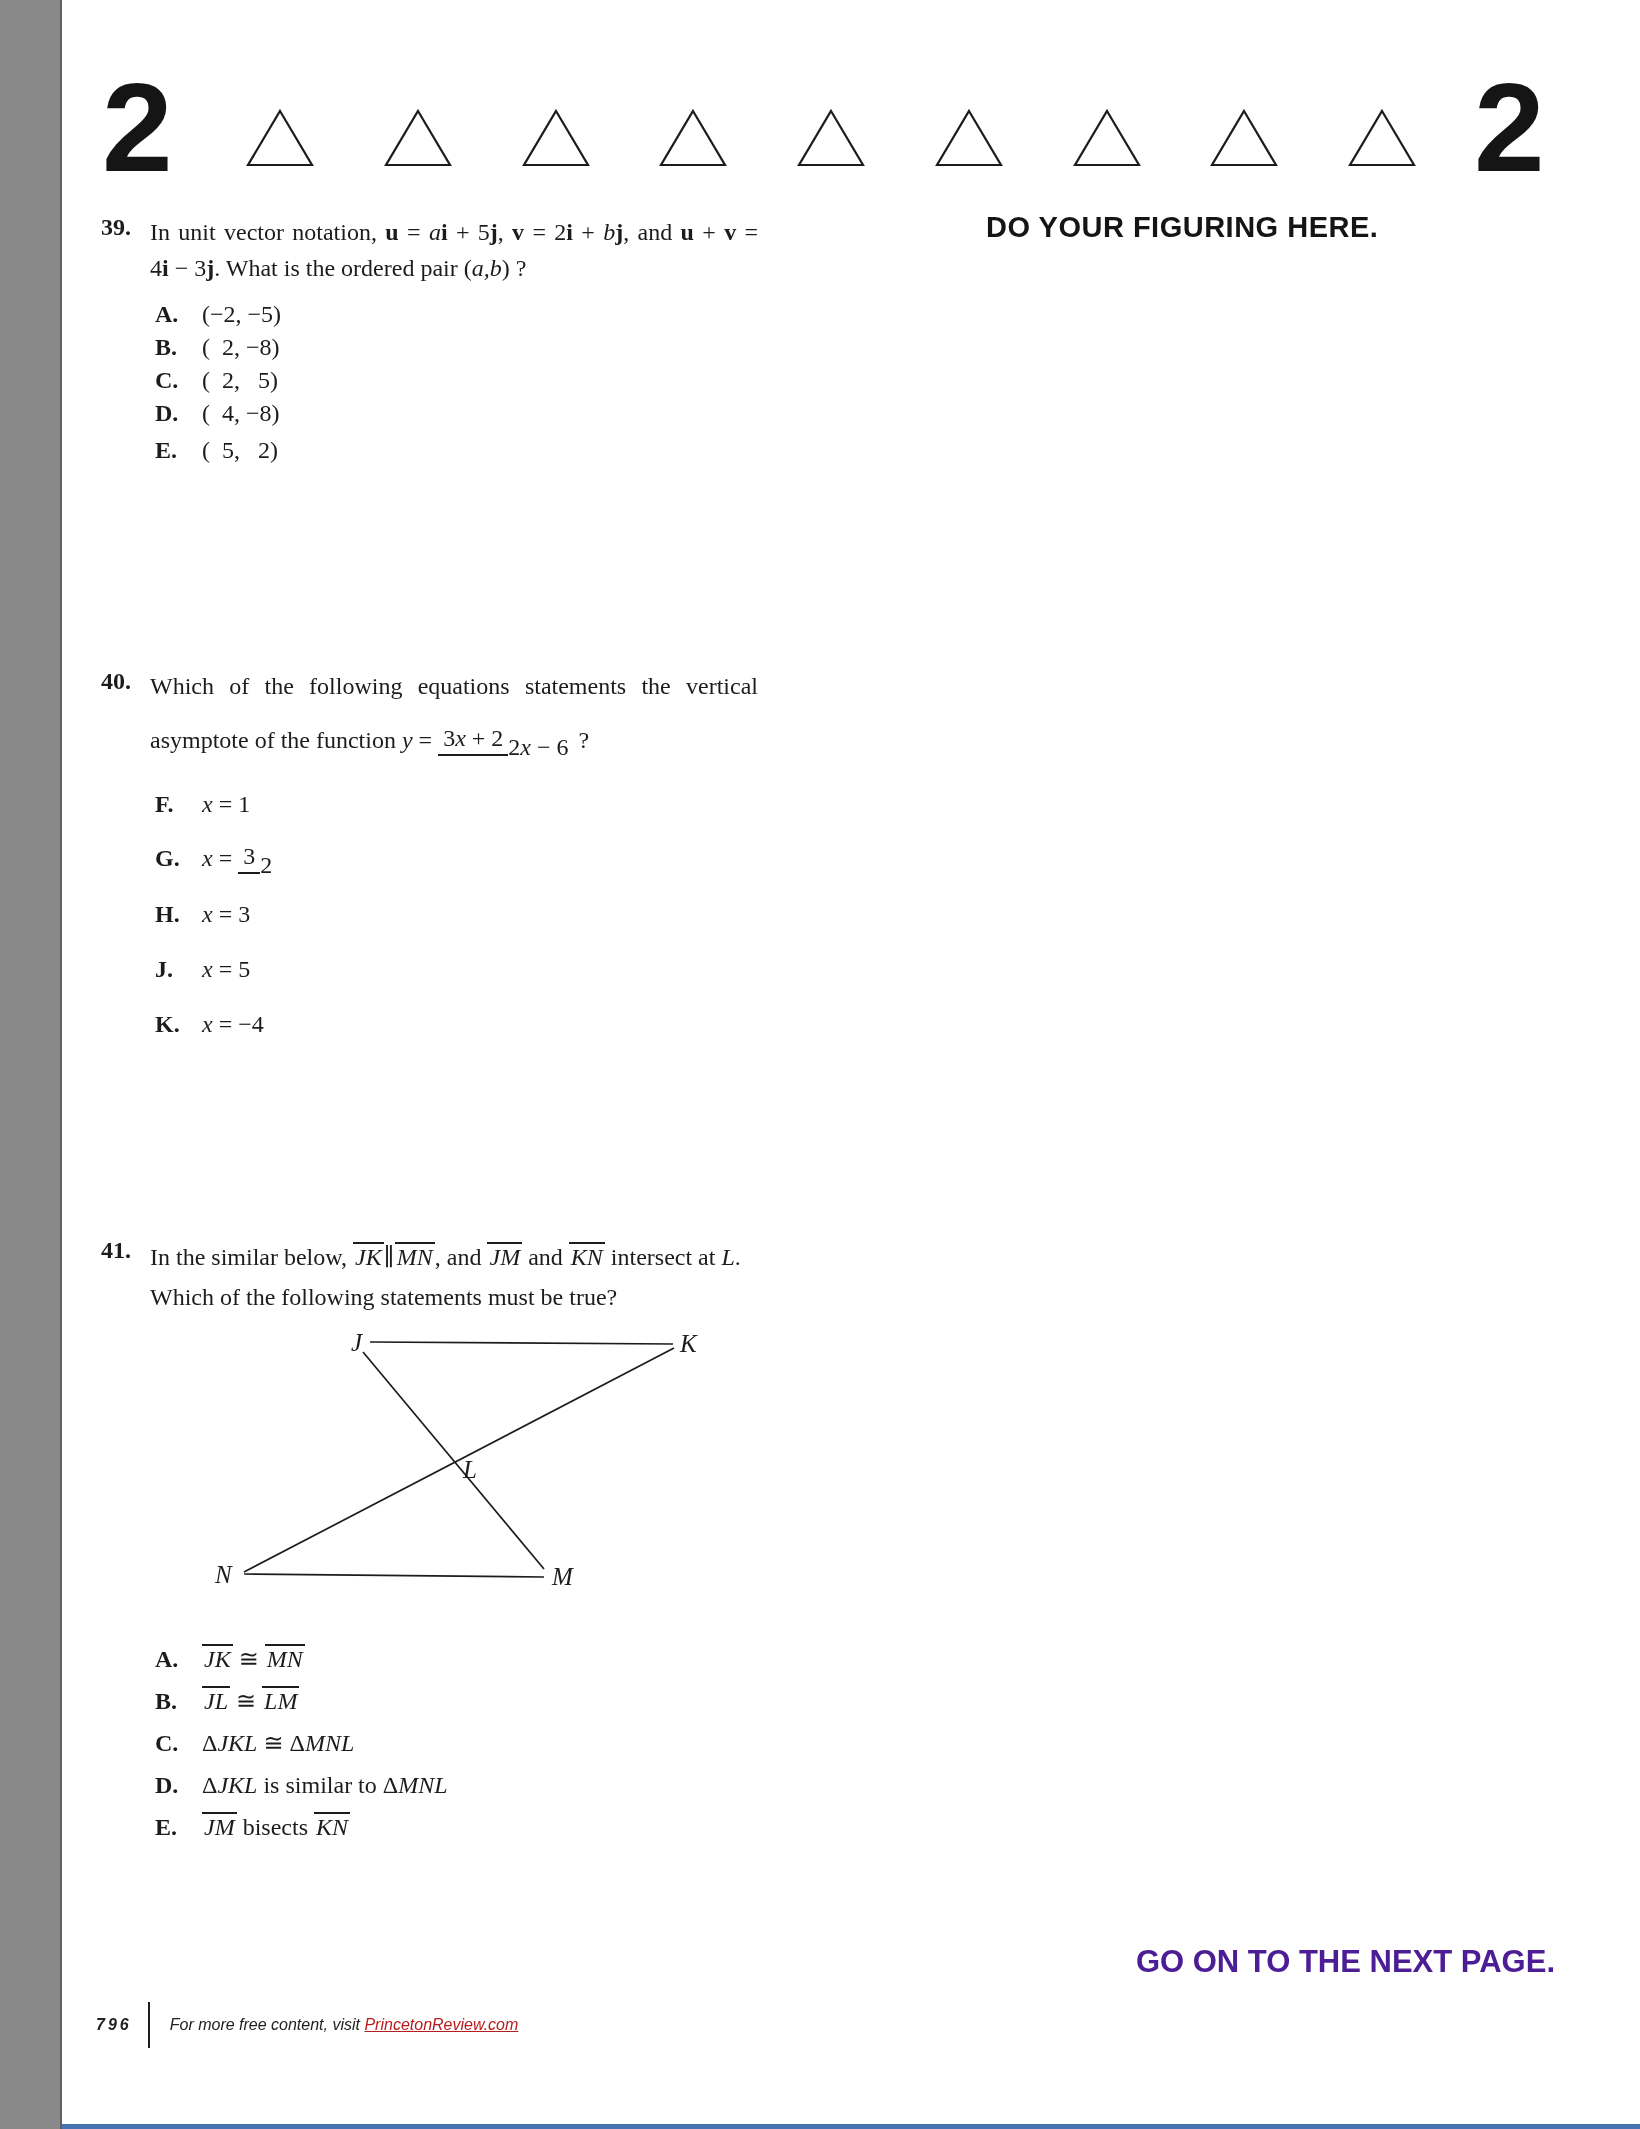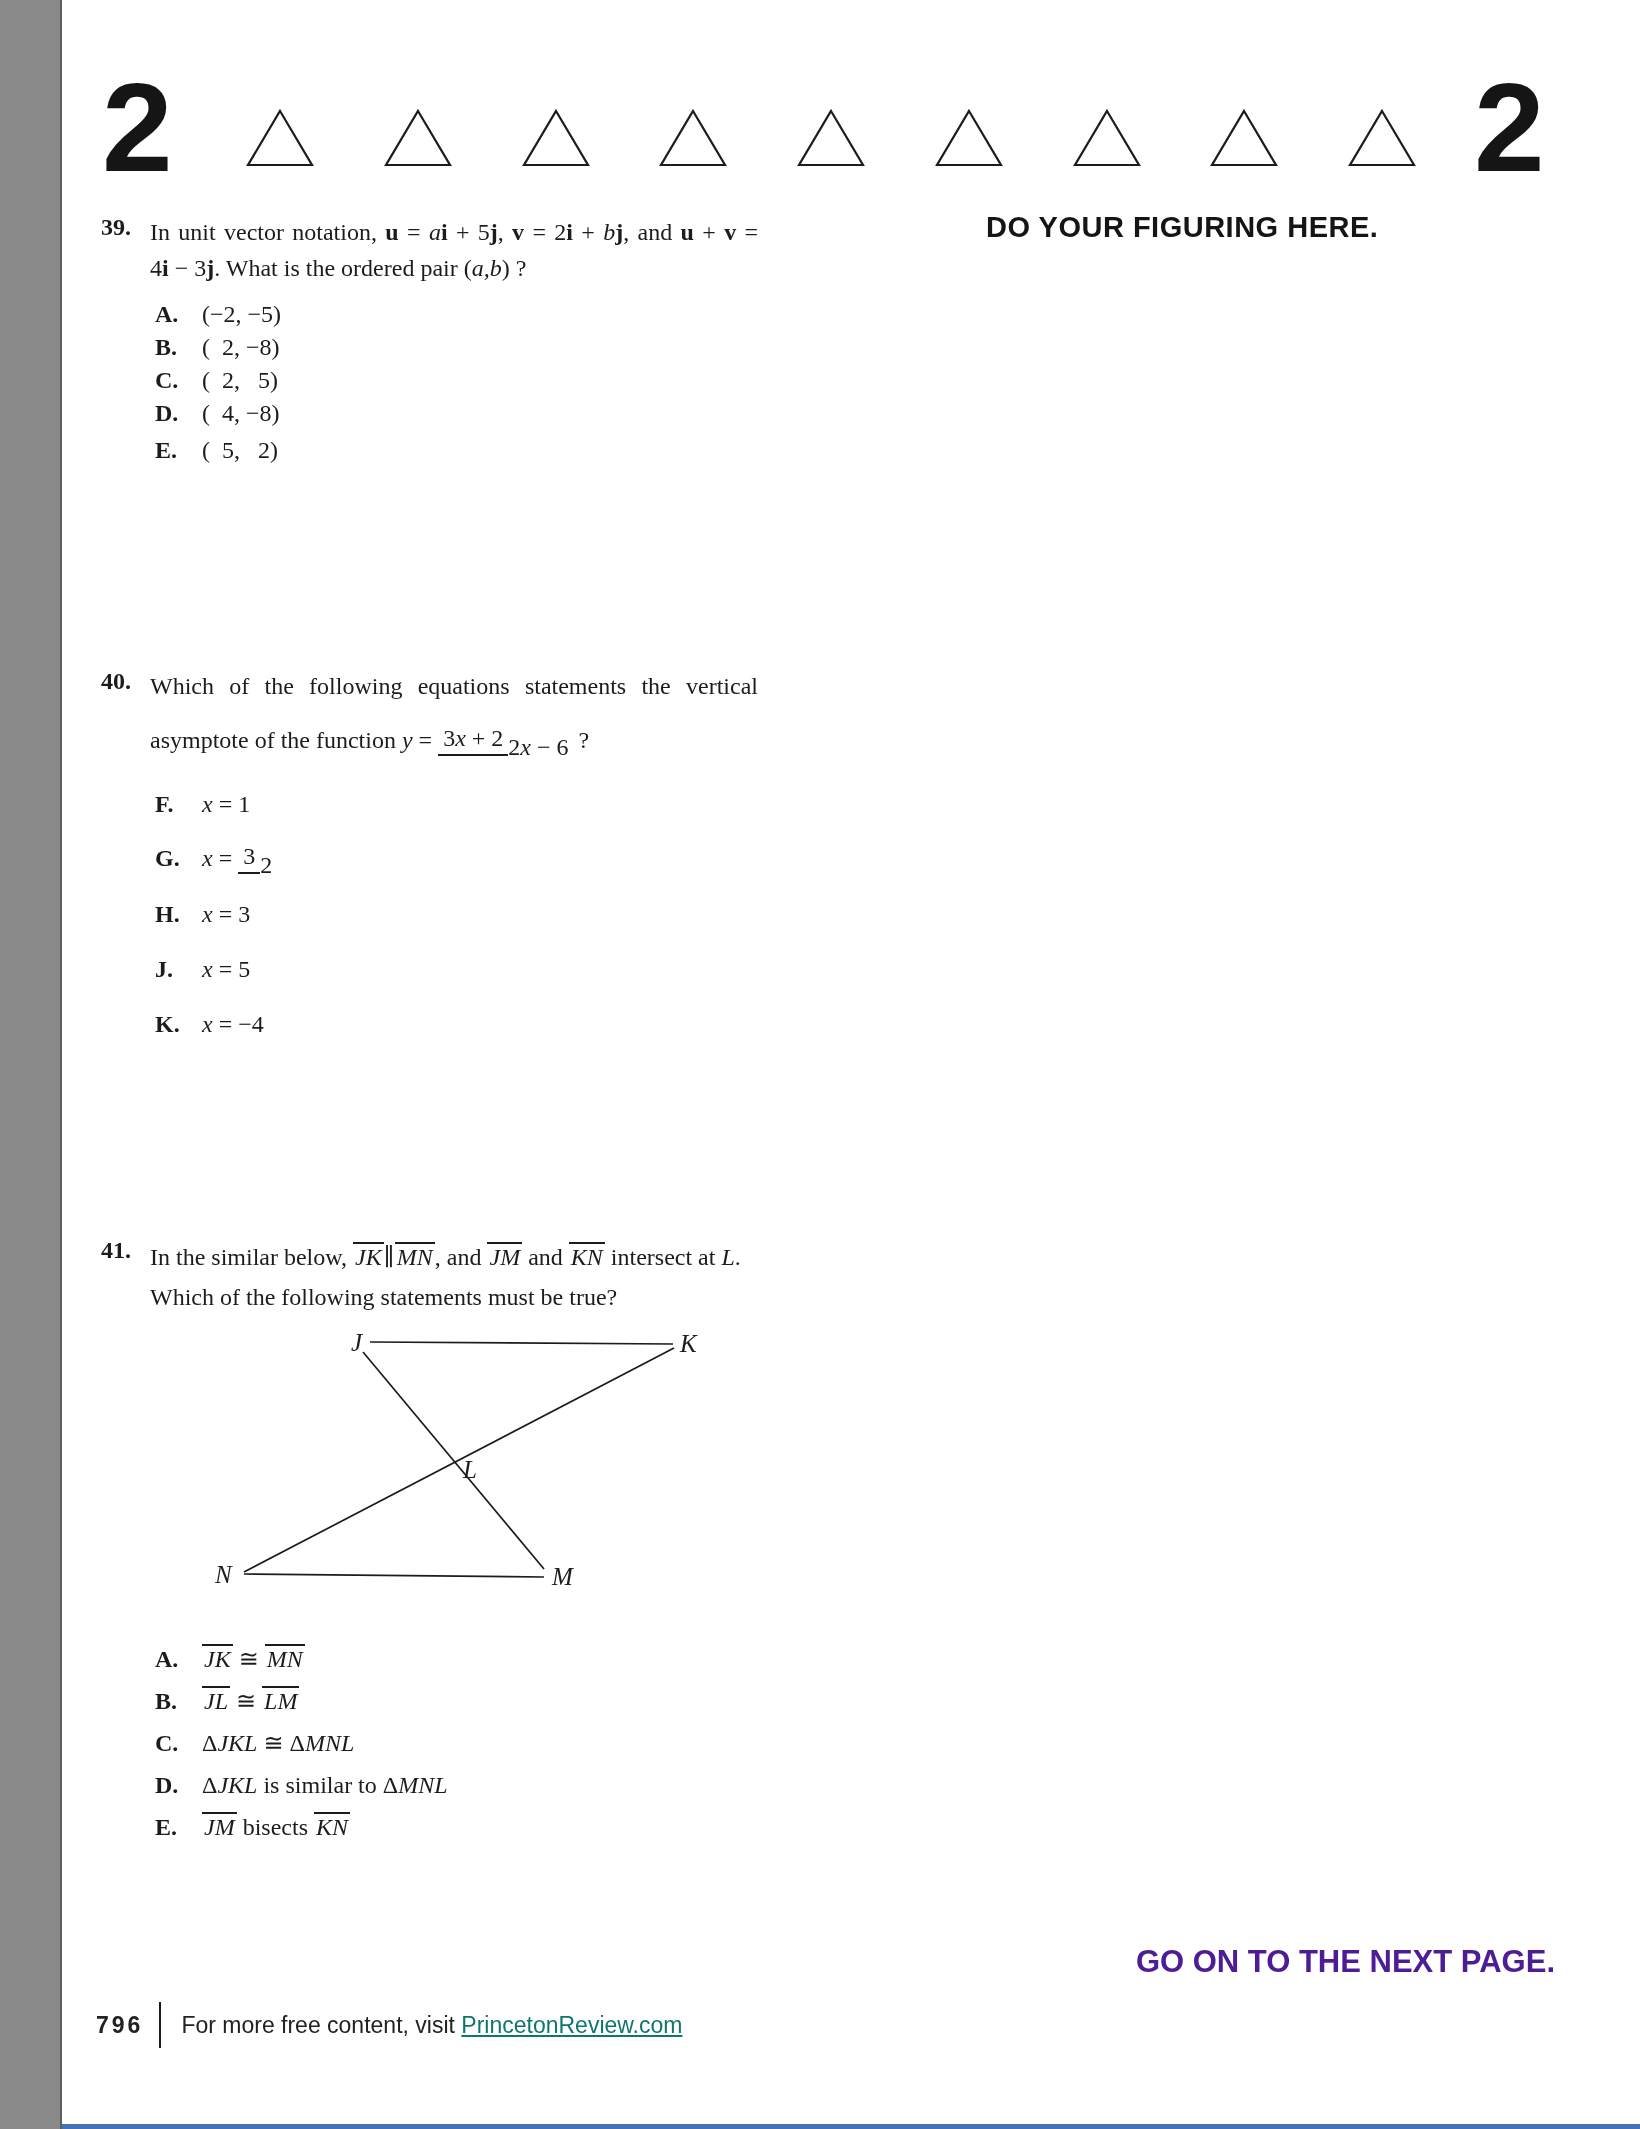--- a/index.html
+++ b/index.html
@@ -68,24 +68,24 @@
   .fig svg{display:block;width:510px;height:272px;}
   .figlbl{font-family:"Liberation Serif","DejaVu Serif",serif;font-style:italic;font-size:25px;fill:#1c1c1c;}
   .c41{top:401px;}
 
   .goon{position:absolute;right:85px;top:1944px;
         font-family:"Liberation Sans","DejaVu Sans",sans-serif;
         font-weight:bold;font-size:31px;color:#4c1d95;}
 
   .footer{position:absolute;left:96px;top:2002px;height:46px;
           display:flex;align-items:center;
-          font-family:"Liberation Sans","DejaVu Sans",sans-serif;font-size:23px;color:#222;}
+          font-family:"Liberation Sans","DejaVu Sans",sans-serif;font-size:16px;color:#222;font-style:italic;}
   .fpage{font-weight:bold;letter-spacing:3px;}
   .fdiv{width:2px;height:46px;background:#1c1c1c;margin:0 20px 0 16px;}
-  .flink{text-decoration:underline;color:#0f766e;}
+  .flink{text-decoration:underline;color:#b91c1c;}
 </style>
 </head>
 <body>
 
 <div class="page">
   <div class="bar"></div>
   <div class="edge"></div>
 
   <div class="big2 left">2</div>
   <div class="tri-row">

